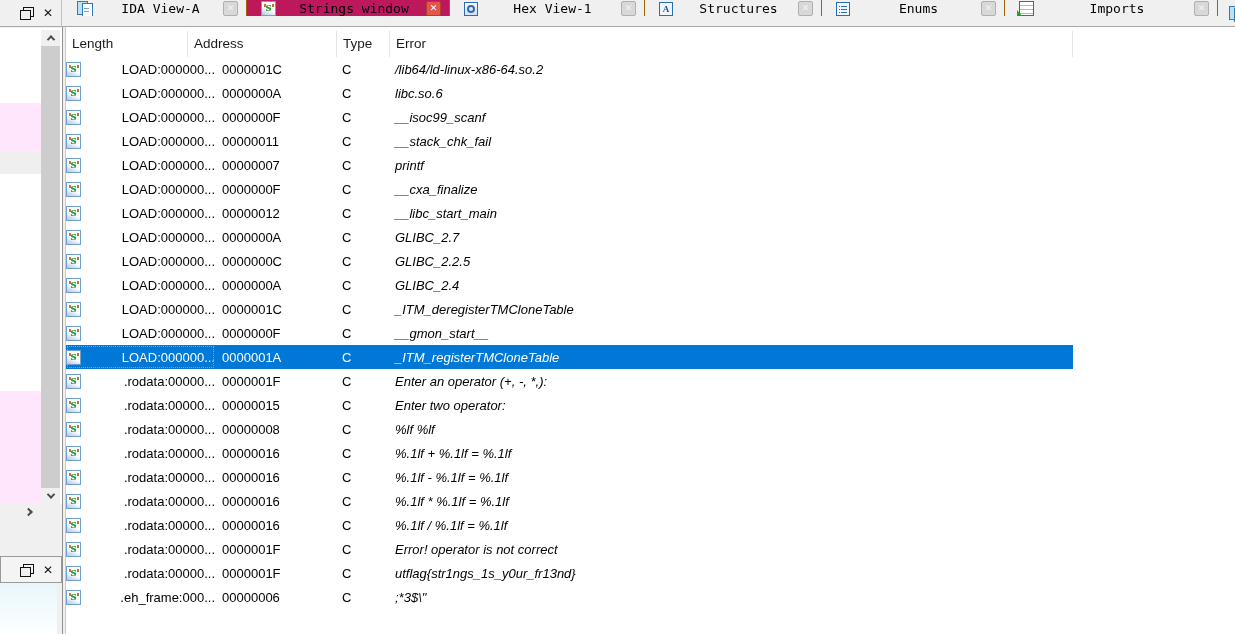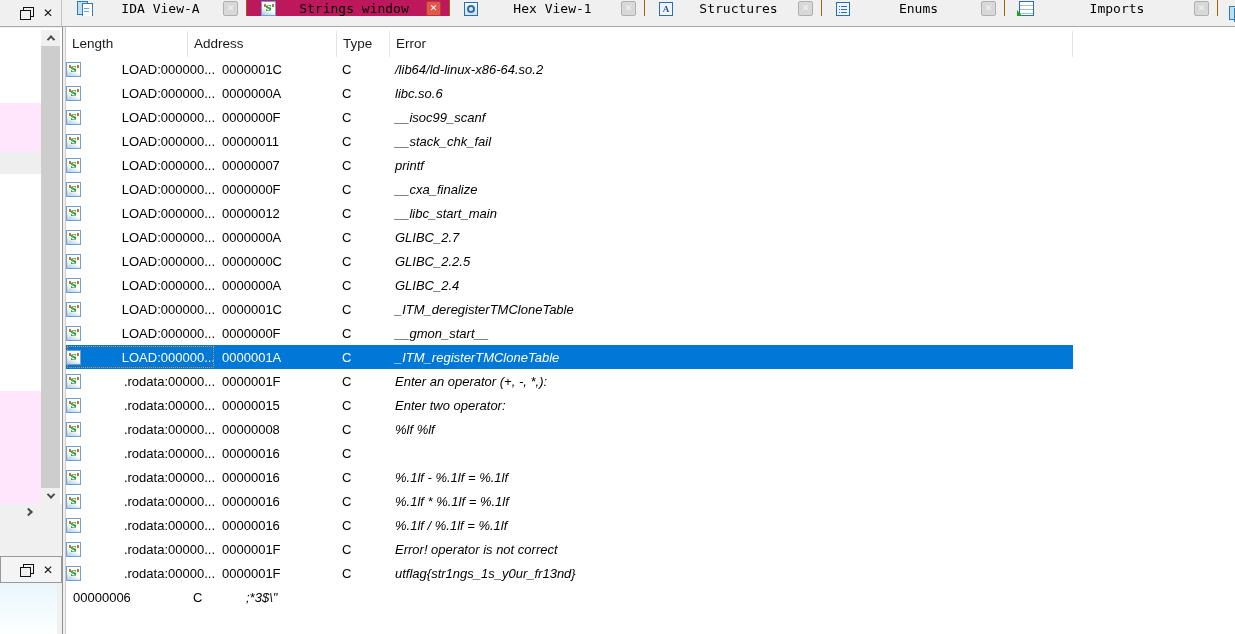--- a/index.html
+++ b/index.html
@@ -355,20 +355,21 @@
     <div class="cell c-str">%lf %lf</div>
   </div>
 
   <div class="row">
     <div class="cell c-addr">
       <span class="sicon"></span>
       <span class="addr-text">.rodata:00000...</span>
     </div>
     <div class="cell c-len">00000016</div>
     <div class="cell c-type">C</div>
+    <div class="cell c-str">%.1lf + %.1lf = %.1lf</div>
   </div>
 
   <div class="row">
     <div class="cell c-addr">
       <span class="sicon"></span>
       <span class="addr-text">.rodata:00000...</span>
     </div>
     <div class="cell c-len">00000016</div>
     <div class="cell c-type">C</div>
     <div class="cell c-str">%.1lf - %.1lf = %.1lf</div>
@@ -408,18 +409,22 @@
     <div class="cell c-addr">
       <span class="sicon"></span>
       <span class="addr-text">.rodata:00000...</span>
     </div>
     <div class="cell c-len">0000001F</div>
     <div class="cell c-type">C</div>
     <div class="cell c-str">utflag{str1ngs_1s_y0ur_fr13nd}</div>
   </div>
 
   <div class="row">
+    <div class="cell c-addr">
+      <span class="sicon"></span>
+      <span class="addr-text">.eh_frame:000...</span>
+    </div>
     <div class="cell c-len">00000006</div>
     <div class="cell c-type">C</div>
     <div class="cell c-str">;*3$\"</div>
   </div>
 </div>
 </div>
 
 </body></html>

